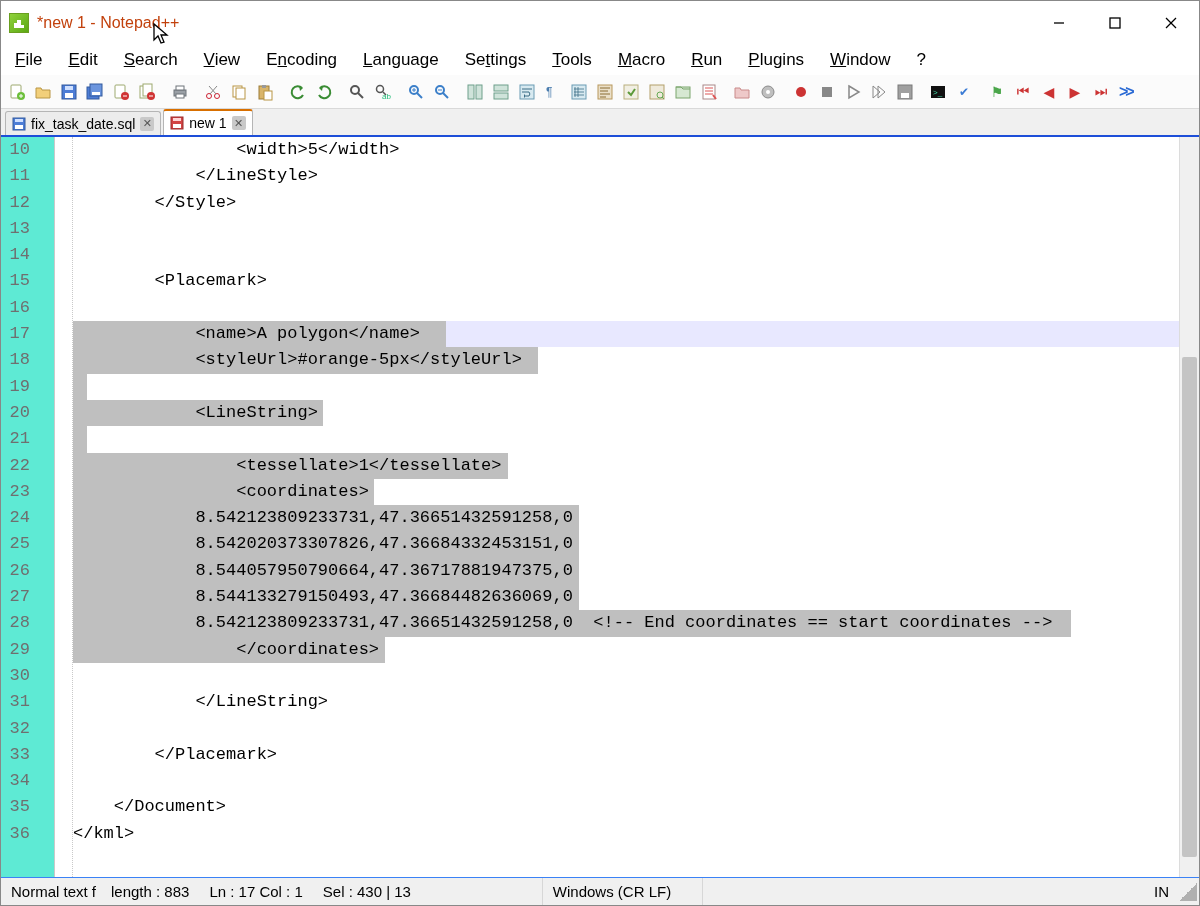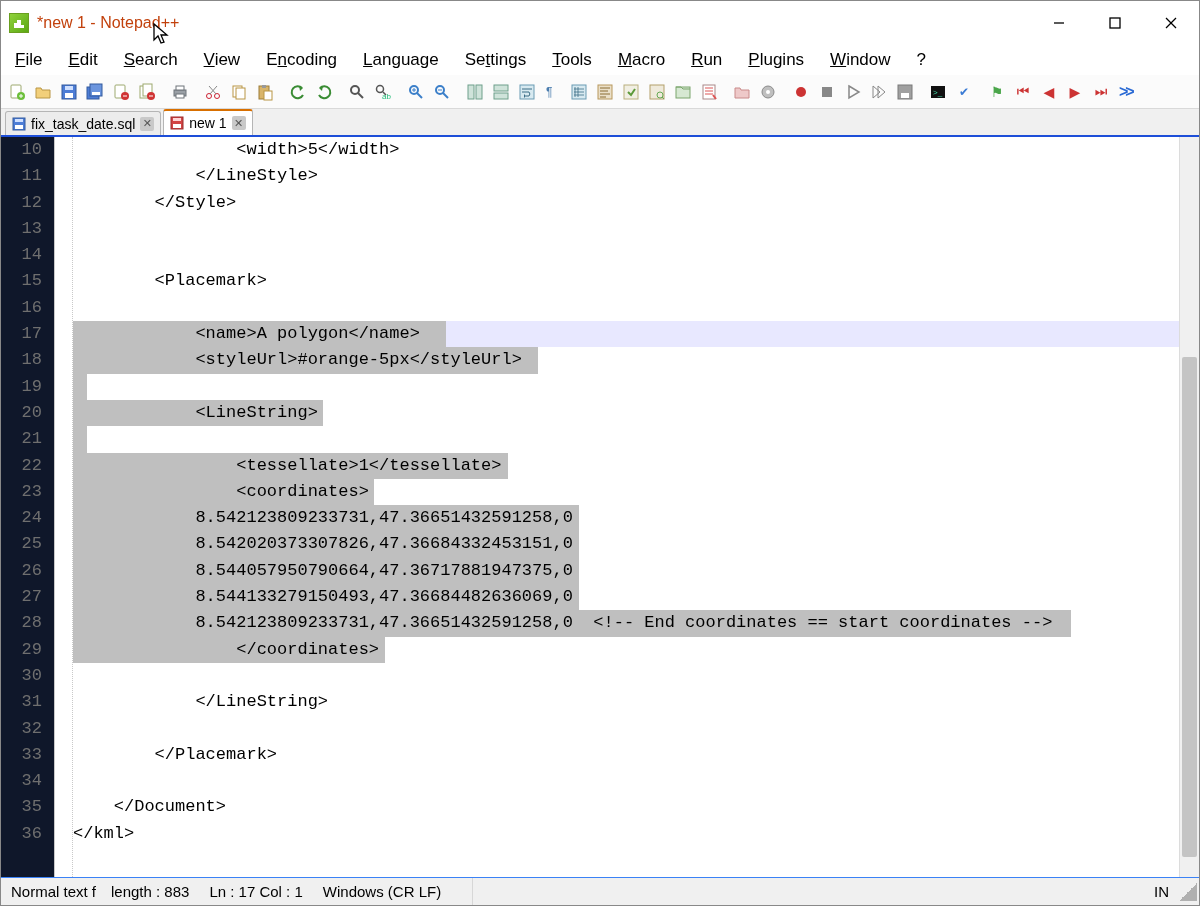--- a/index.html
+++ b/index.html
@@ -97,24 +97,24 @@
   
   .editor-wrap {
     position:relative;
     height: 740px;
     display:flex;
     font-family: "Courier New", monospace;
     font-size: 17px;
   }
   .gutter {
     width:54px;
-    background:#0f172a;
+    background:#5eead4;
     text-align:right;
     color:#6f6f6f;
-    padding:0 12px 0 0;
+    padding:0 24px 0 0;
     border-right:1px solid #c9c9c9;
   }
   .gutter .ln { height:26.3px; line-height:26.3px; }
   .fold-col {
     width:18px;
     border-right:1px dotted #c9c9c9;
   }
   .code {
     flex:1;
     position:relative;
@@ -502,16 +502,17 @@
   <div class="code" id="code"><div class="line"><span class="txt">                &lt;width&gt;5&lt;/width&gt;</span></div><div class="line"><span class="txt">            &lt;/LineStyle&gt;</span></div><div class="line"><span class="txt">        &lt;/Style&gt;</span></div><div class="line"><span class="txt"></span></div><div class="line"><span class="txt"></span></div><div class="line"><span class="txt">        &lt;Placemark&gt;</span></div><div class="line"><span class="txt"></span></div><div class="line current"><div class="sel" style="left: 0px; width: 373px;"></div><span class="txt">            &lt;name&gt;A polygon&lt;/name&gt;</span></div><div class="line"><div class="sel" style="left: 0px; width: 465.25px;"></div><span class="txt">            &lt;styleUrl&gt;#orange-5px&lt;/styleUrl&gt;</span></div><div class="line"><div class="sel" style="left: 0px; width: 14.25px;"></div><span class="txt"></span></div><div class="line"><div class="sel" style="left: 0px; width: 250px;"></div><span class="txt">            &lt;LineString&gt;</span></div><div class="line"><div class="sel" style="left: 0px; width: 14.25px;"></div><span class="txt"></span></div><div class="line"><div class="sel" style="left: 0px; width: 434.5px;"></div><span class="txt">                &lt;tessellate&gt;1&lt;/tessellate&gt;</span></div><div class="line"><div class="sel" style="left: 0px; width: 301.25px;"></div><span class="txt">                &lt;coordinates&gt;</span></div><div class="line"><div class="sel" style="left: 0px; width: 506.25px;"></div><span class="txt">            8.542123809233731,47.36651432591258,0</span></div><div class="line"><div class="sel" style="left: 0px; width: 506.25px;"></div><span class="txt">            8.542020373307826,47.36684332453151,0</span></div><div class="line"><div class="sel" style="left: 0px; width: 506.25px;"></div><span class="txt">            8.544057950790664,47.36717881947375,0</span></div><div class="line"><div class="sel" style="left: 0px; width: 506.25px;"></div><span class="txt">            8.544133279150493,47.36684482636069,0</span></div><div class="line"><div class="sel" style="left: 0px; width: 998.25px;"></div><span class="txt">            8.542123809233731,47.36651432591258,0  &lt;!-- End coordinates == start coordinates --&gt;</span></div><div class="line"><div class="sel" style="left: 0px; width: 311.5px;"></div><span class="txt">                &lt;/coordinates&gt;</span></div><div class="line"><span class="txt"></span></div><div class="line"><span class="txt">            &lt;/LineString&gt;</span></div><div class="line"><span class="txt"></span></div><div class="line"><span class="txt">        &lt;/Placemark&gt;</span></div><div class="line"><span class="txt"></span></div><div class="line"><span class="txt">    &lt;/Document&gt;</span></div><div class="line"><span class="txt">&lt;/kml&gt;</span></div></div>
   <div class="scrollbar-v">
     <div class="thumb"></div>
   </div>
 </div>
 
 <div class="statusbar">
   <span class="cell noborder" style="width:100px;overflow:hidden;white-space:nowrap">Normal text f</span>
   <span class="cell noborder">length : 883</span>
   <span class="cell noborder">Ln : 17    Col : 1</span>
+  <span class="cell" style="flex:0 0 230px">Sel : 430 | 13</span>
   <span class="cell" style="flex:0 0 160px">Windows (CR LF)</span>
   <span class="cell noborder" style="flex:1;justify-content:flex-end">IN</span>
   <div class="sizer"></div>
 </div>
 
 </body></html>

